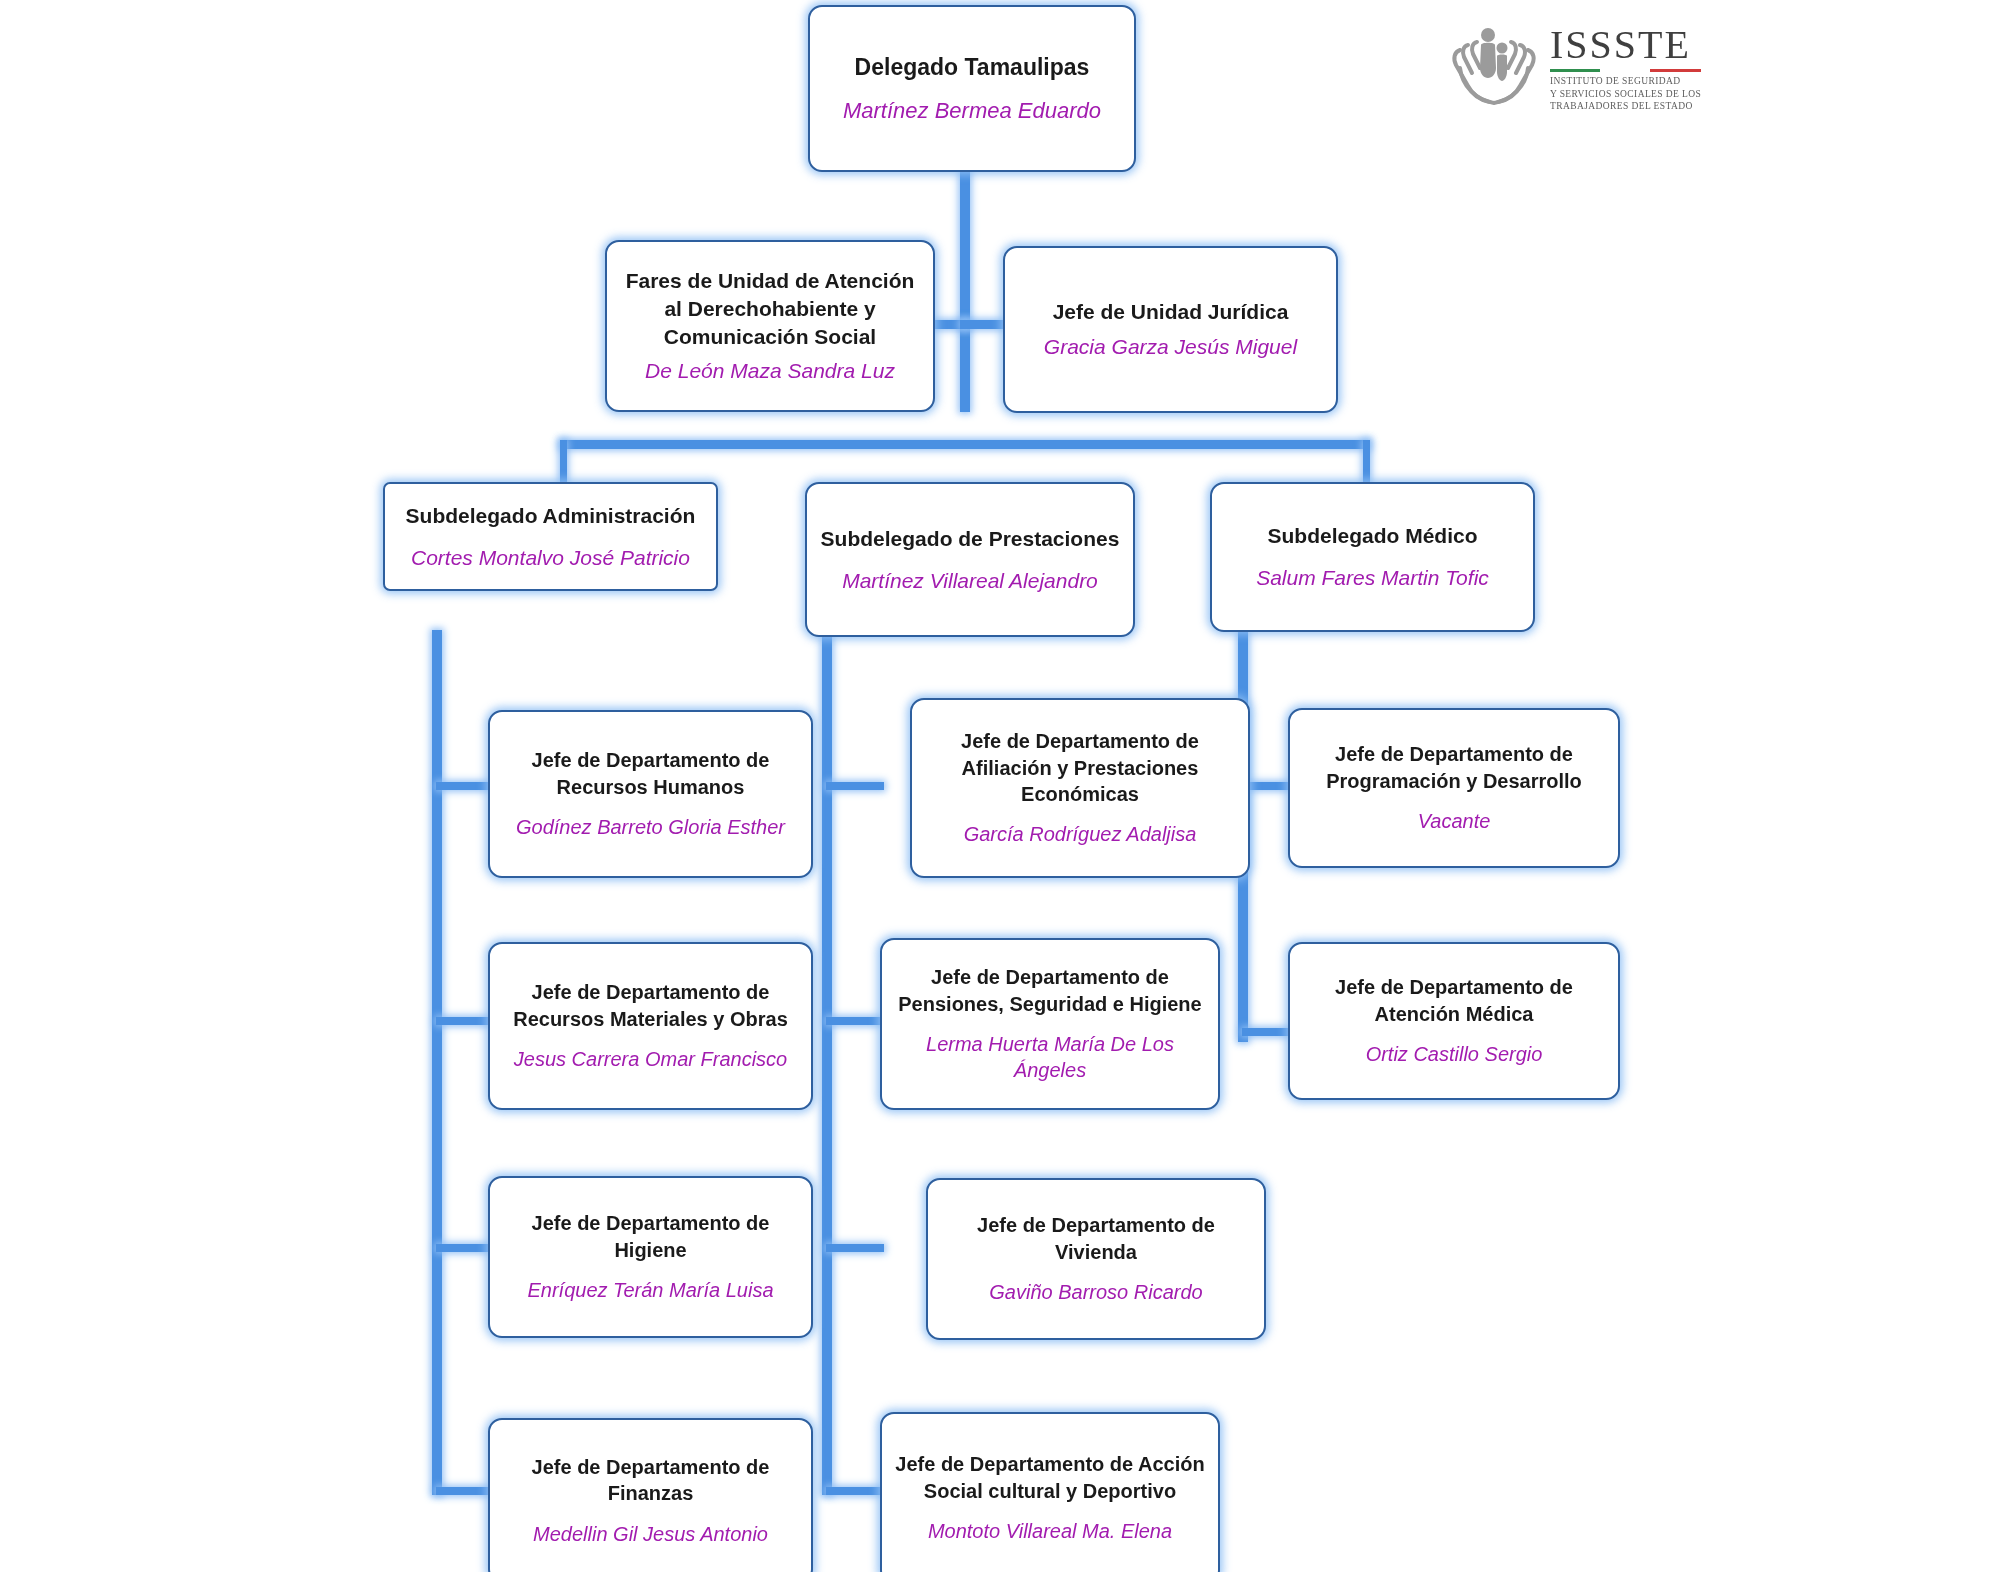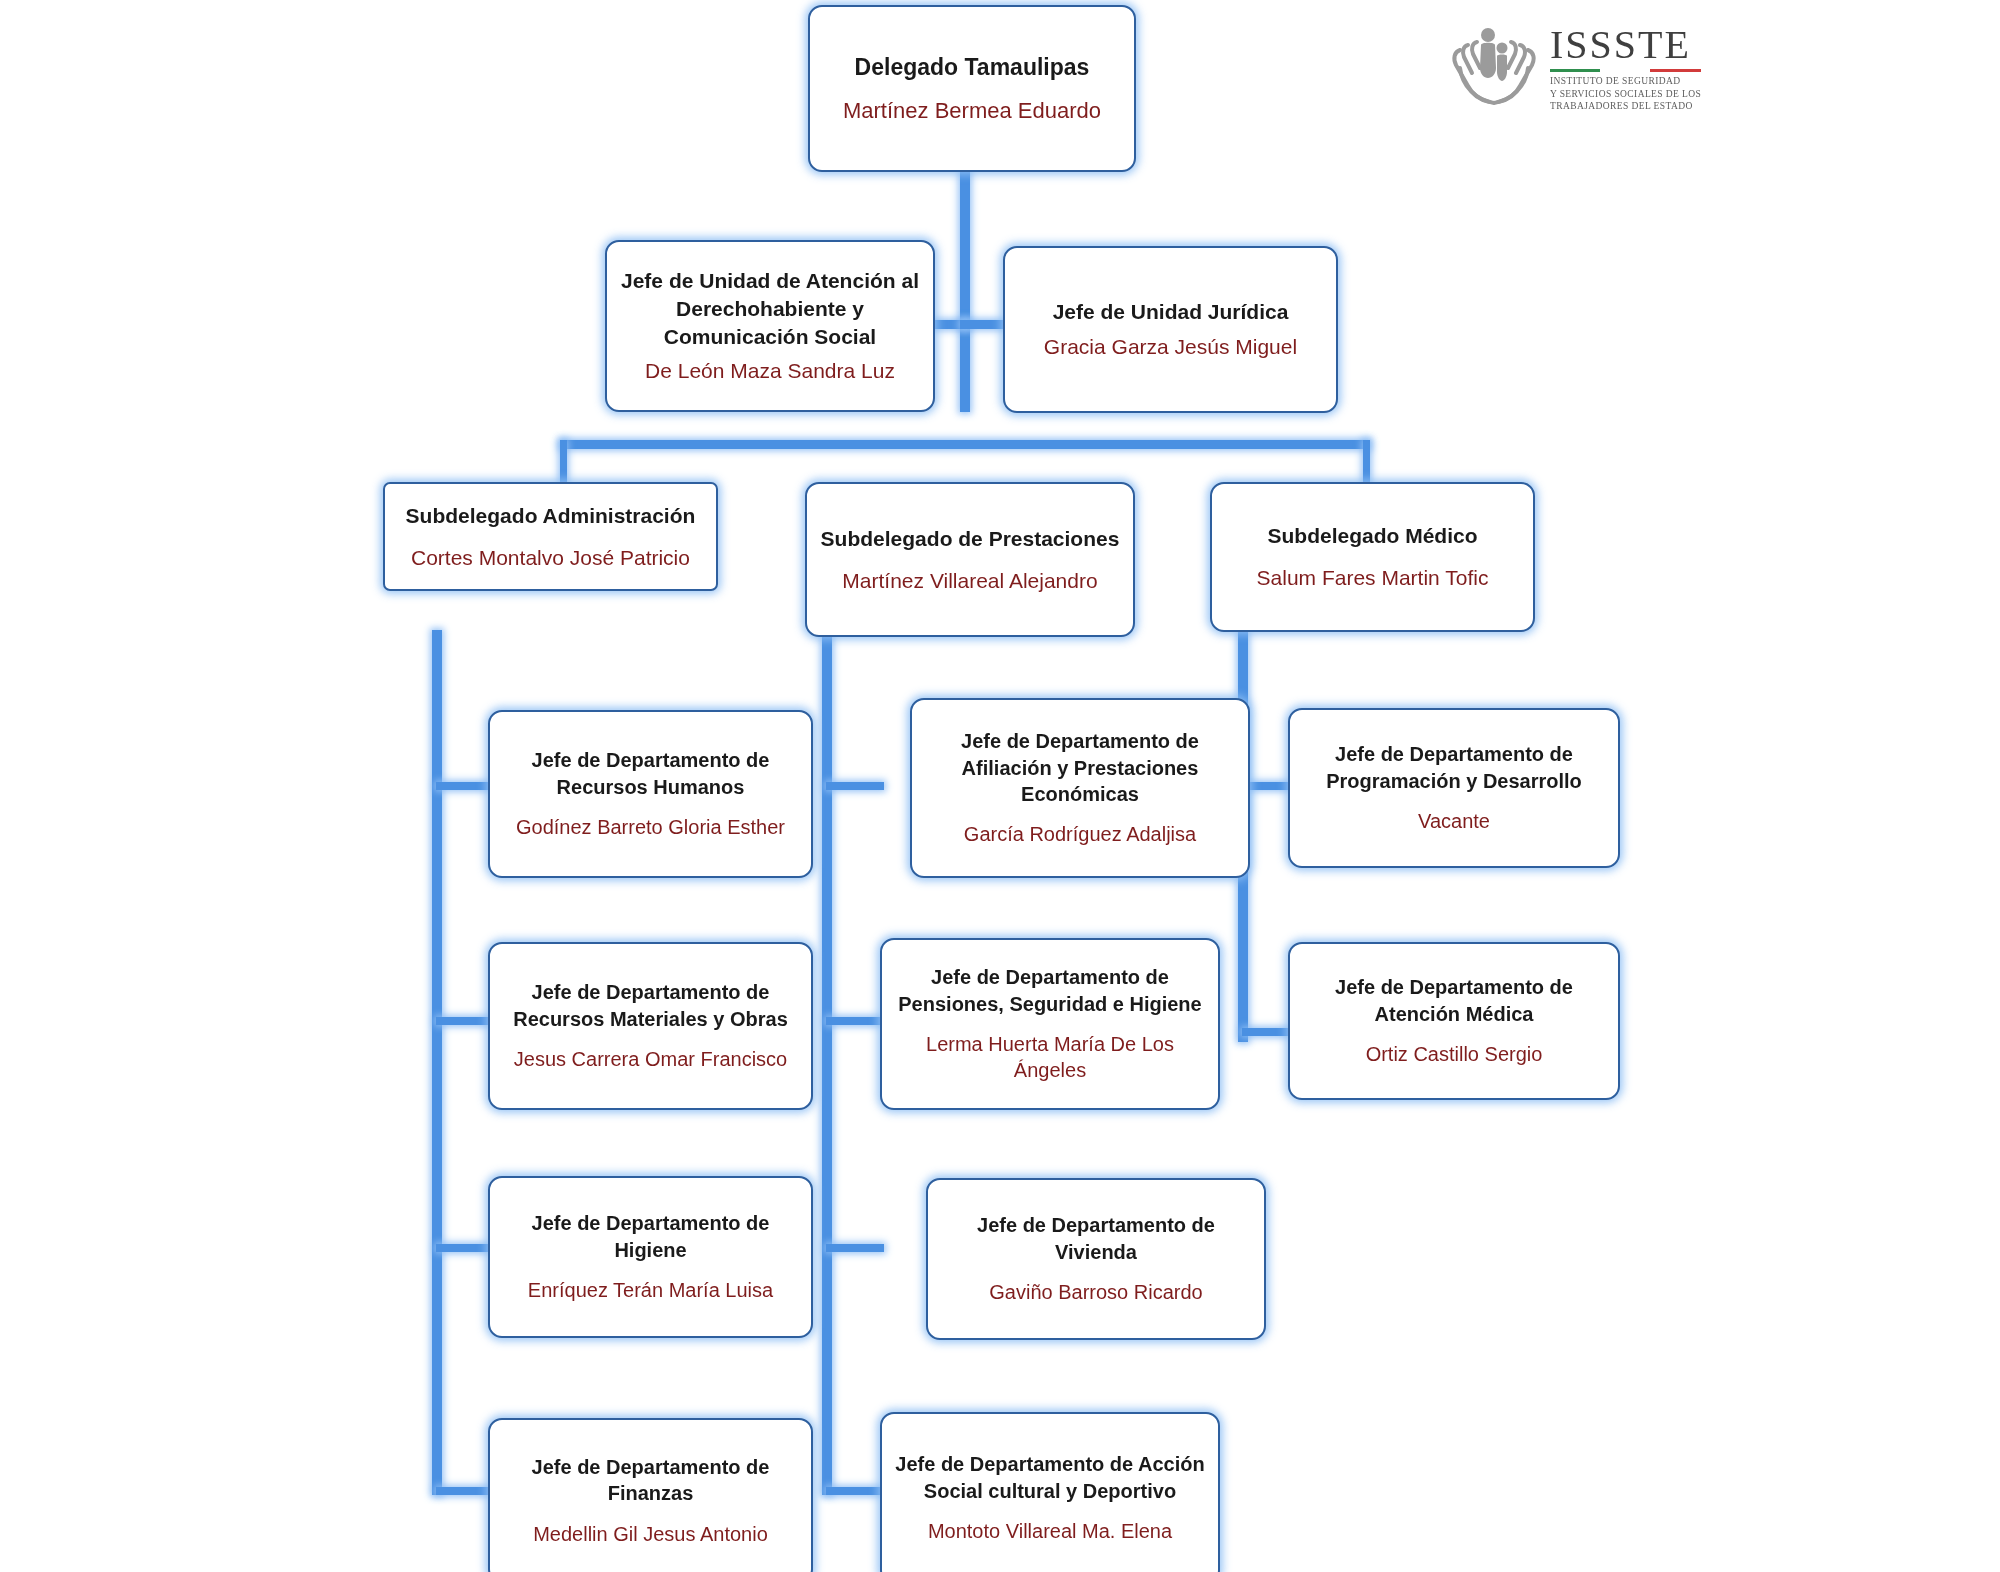--- a/index.html
+++ b/index.html
@@ -36,23 +36,24 @@
     padding: 6px 12px;
     z-index: 5;
   }
   .node .title {
     font-weight: bold;
     color: #1a1a1a;
     line-height: 1.32;
     margin: 0;
   }
   .node .person {
-    color: #7f1d1d;
+    color: #a21caf;
     line-height: 1.32;
     margin-top: 14px;
+    font-style: italic;
   }
   .node.root .title { font-size: 23px; }
   .node.root .person { font-size: 22px; }
 
   .node.unit .title { font-size: 21px; }
   .node.unit .person { font-size: 21px; margin-top: 7px; }
 
   .node.sub .title { font-size: 21px; }
   .node.sub .person { font-size: 21px; }
 
@@ -135,21 +136,21 @@
   <div class="conn" style="left:1238px; top:630px; width:10px; height:412px;"></div>
   <div class="conn" style="left:1242px; top:782px; width:58px; height:8px;"></div>
   <div class="conn" style="left:1242px; top:1028px; width:58px; height:8px;"></div>
 
   <div class="node root" style="left:808px; top:5px; width:328px; height:167px;">
     <div class="title">Delegado Tamaulipas</div>
     <div class="person">Martínez Bermea Eduardo</div>
   </div>
 
   <div class="node unit" style="left:605px; top:240px; width:330px; height:172px;">
-    <div class="title">Jefe de Unidad de Atención al Derechohabiente y Comunicación Social</div>
+    <div class="title">Fares de Unidad de Atención al Derechohabiente y Comunicación Social</div>
     <div class="person">De León Maza Sandra Luz</div>
   </div>
 
   <div class="node unit" style="left:1003px; top:246px; width:335px; height:167px;">
     <div class="title">Jefe de Unidad Jurídica</div>
     <div class="person">Gracia Garza Jesús Miguel</div>
   </div>
 
   <div class="node sub" style="left:383px; top:482px; width:335px; height:109px;border-radius:7px;">
     <div class="title">Subdelegado Administración</div>

